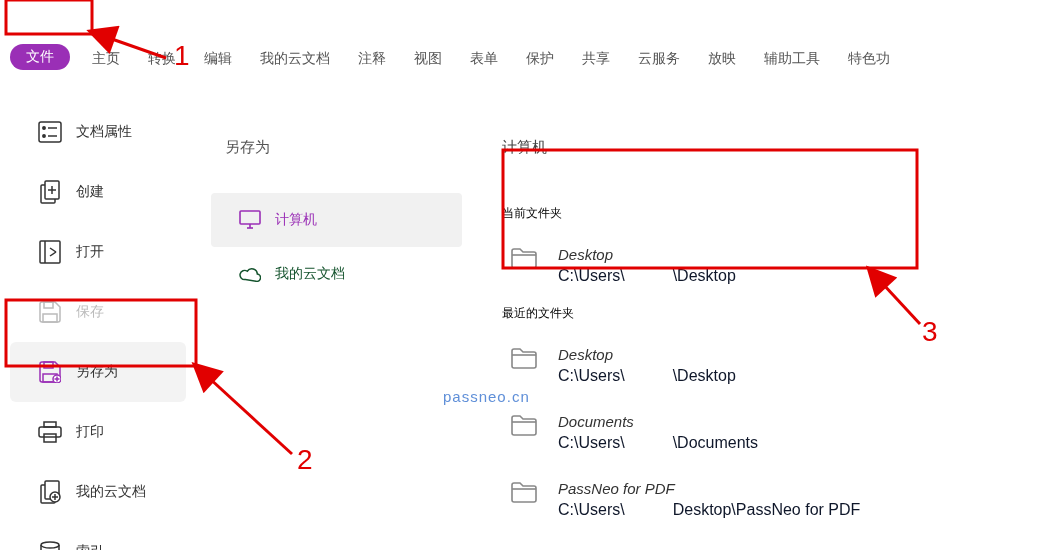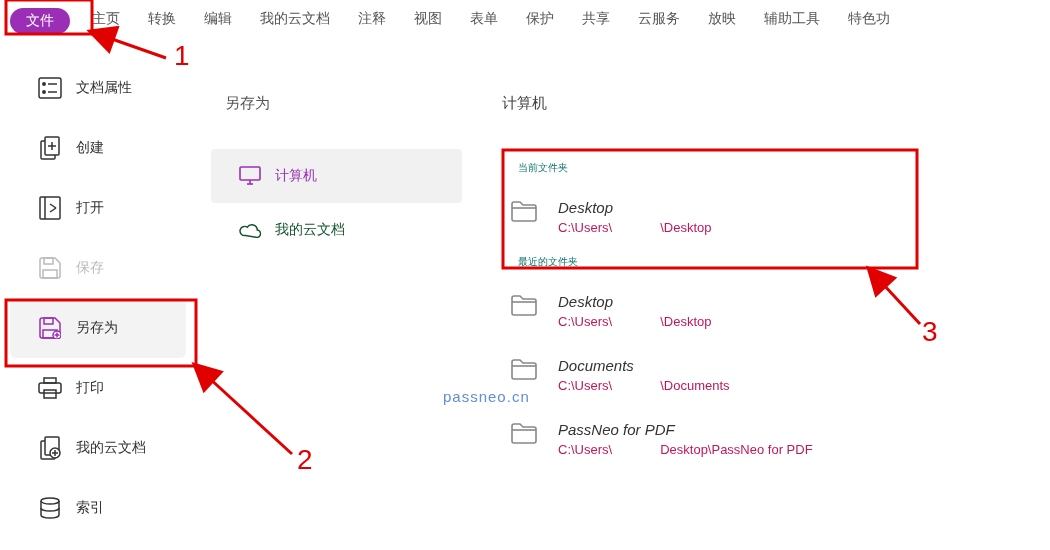--- a/index.html
+++ b/index.html
@@ -10,24 +10,25 @@
     color: #333;
     background: #fff;
     width: 1050px;
     height: 550px;
     overflow: hidden;
     position: relative;
   }
   
   .menubar {
     display: flex;
-    align-items: flex-end;
+    align-items: flex-start;
     height: 34px;
     padding: 0 0 0 4px;
     gap: 0;
+    margin-top: 44px;
   }
   .menubar .tab {
     padding: 6px 14px;
     font-size: 14px;
     color: #555;
     cursor: pointer;
     white-space: nowrap;
   }
   .menubar .tab.file {
     background: #9a2fb6;
@@ -92,31 +93,31 @@
     background: #f1f1f1;
     color: #9a2fb6;
   }
   .mid-item .icon { width:22px; height:22px; display:flex; align-items:center; justify-content:center; }
 
   .col-right {
     flex: 1;
     padding: 60px 0 0 26px;
   }
   .right-title { font-size: 15px; color: #444; padding-bottom: 48px; }
-  .group-label { font-size: 10px; color: #0f766e; padding-bottom: 16px; padding-left: 16px; }
+  .group-label { font-size: 12px; color: #000000; padding-bottom: 16px; }
   .folder-row {
     display: flex;
     align-items: flex-start;
     gap: 20px;
     padding: 8px 0 20px 8px;
     cursor: pointer;
   }
   .folder-row .icon { width:28px; height:24px; color:#888; display:flex; align-items:center; justify-content:center; }
   .folder-row .meta .name { font-size: 15px; color: #333; font-style: italic; }
-  .folder-row .meta .path { font-size: 13px; color: #be185d; padding-top: 4px; }
+  .folder-row .meta .path { font-size: 16px; color: #0f172a; padding-top: 4px; }
   .path .censor { display:inline-block; width:48px; height:6px; vertical-align: middle; }
 
   
   .watermark {
     position: absolute;
     left: 443px; top: 373px;
     color: #5f8fd8;
     font-size: 15px;
     letter-spacing: 1px;
     pointer-events: none;

